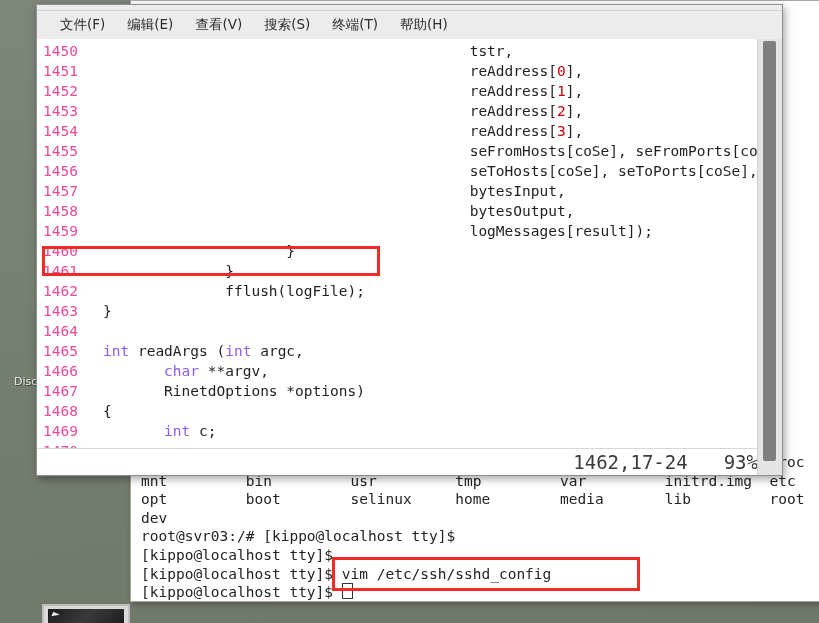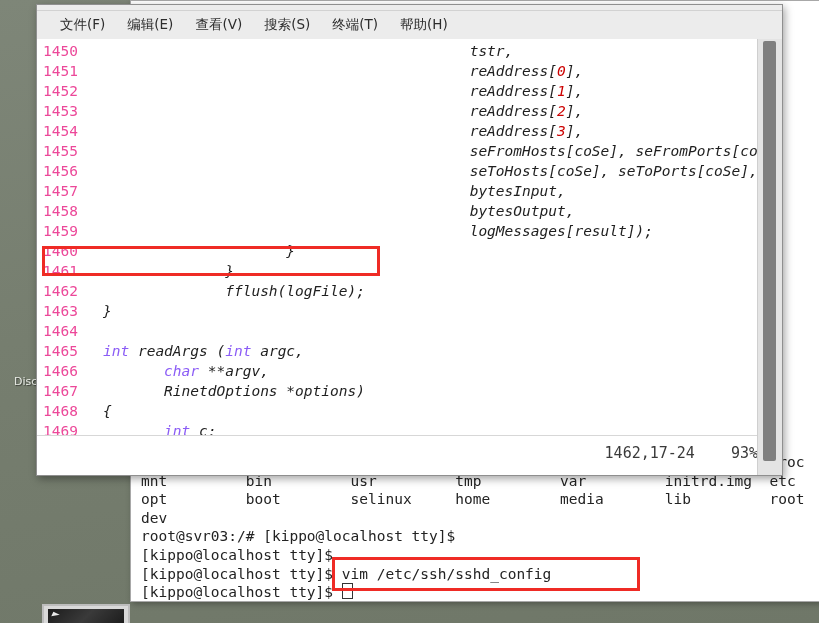--- a/index.html
+++ b/index.html
@@ -88,29 +88,29 @@
     position:absolute;left:0;top:0;right:24px;bottom:26px;
     background:#ffffff;overflow:hidden;
   }
   #code-lines{
     position:absolute;left:6px;top:2px;
     font-family:"DejaVu Sans Mono",monospace;
     font-size:14.5px;line-height:20px;white-space:pre;
   }
   .code-row{height:20px;display:flex;}
   .lnum{color:#ec4899;width:60px;flex:0 0 60px;}
-  .ctext{color:#1f1f1f;white-space:pre;font-style:italic;}
+  .ctext{color:#1f1f1f;white-space:pre;}
   .kw{color:#8b5cf6;}
   .num{color:#cc0000;}
   
   #editor-status{
-    position:absolute;left:0;right:24px;bottom:13px;height:26px;
+    position:absolute;left:0;right:24px;bottom:0;height:26px;
     background:#ffffff;border-top:1px solid #d7d7d7;
-    display:flex;align-items:flex-end;justify-content:flex-end;
-    font-family:"DejaVu Sans Mono",monospace;font-size:15px;color:#3a3a3a;
+    display:flex;align-items:center;justify-content:flex-end;
+    font-family:"DejaVu Sans Mono",monospace;font-size:19px;color:#3a3a3a;
   }
   #editor-status .pos{margin-right:36px;}
   #editor-status .pct{margin-right:0;}
   
   #editor-scrollbar{
     position:absolute;right:0;top:0;bottom:0;width:24px;
     background:#e4e4e4;border-left:1px solid #cfcfcf;
   }
   #editor-scrollbar .thumb{
     position:absolute;left:5px;top:2px;width:13px;height:420px;

